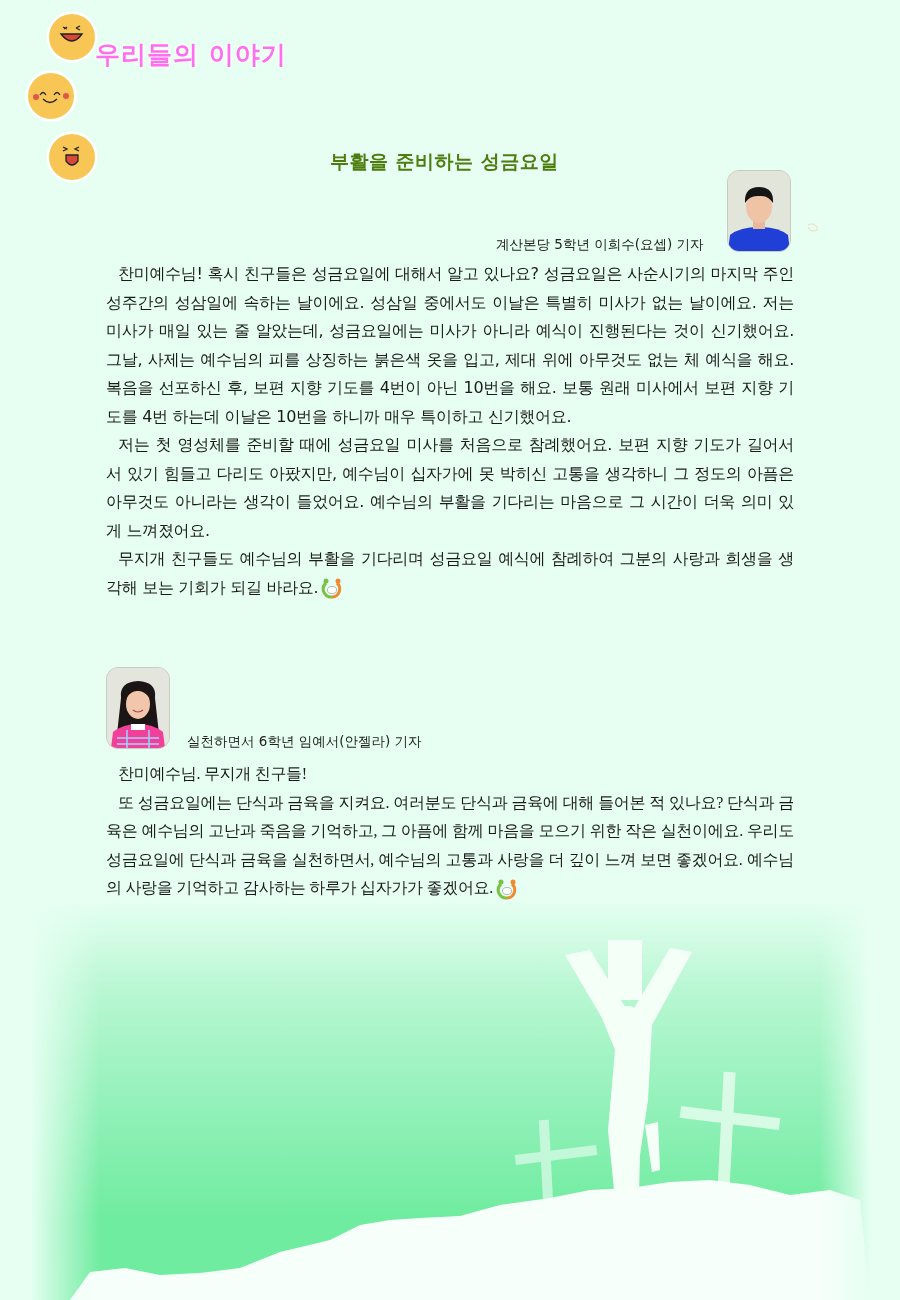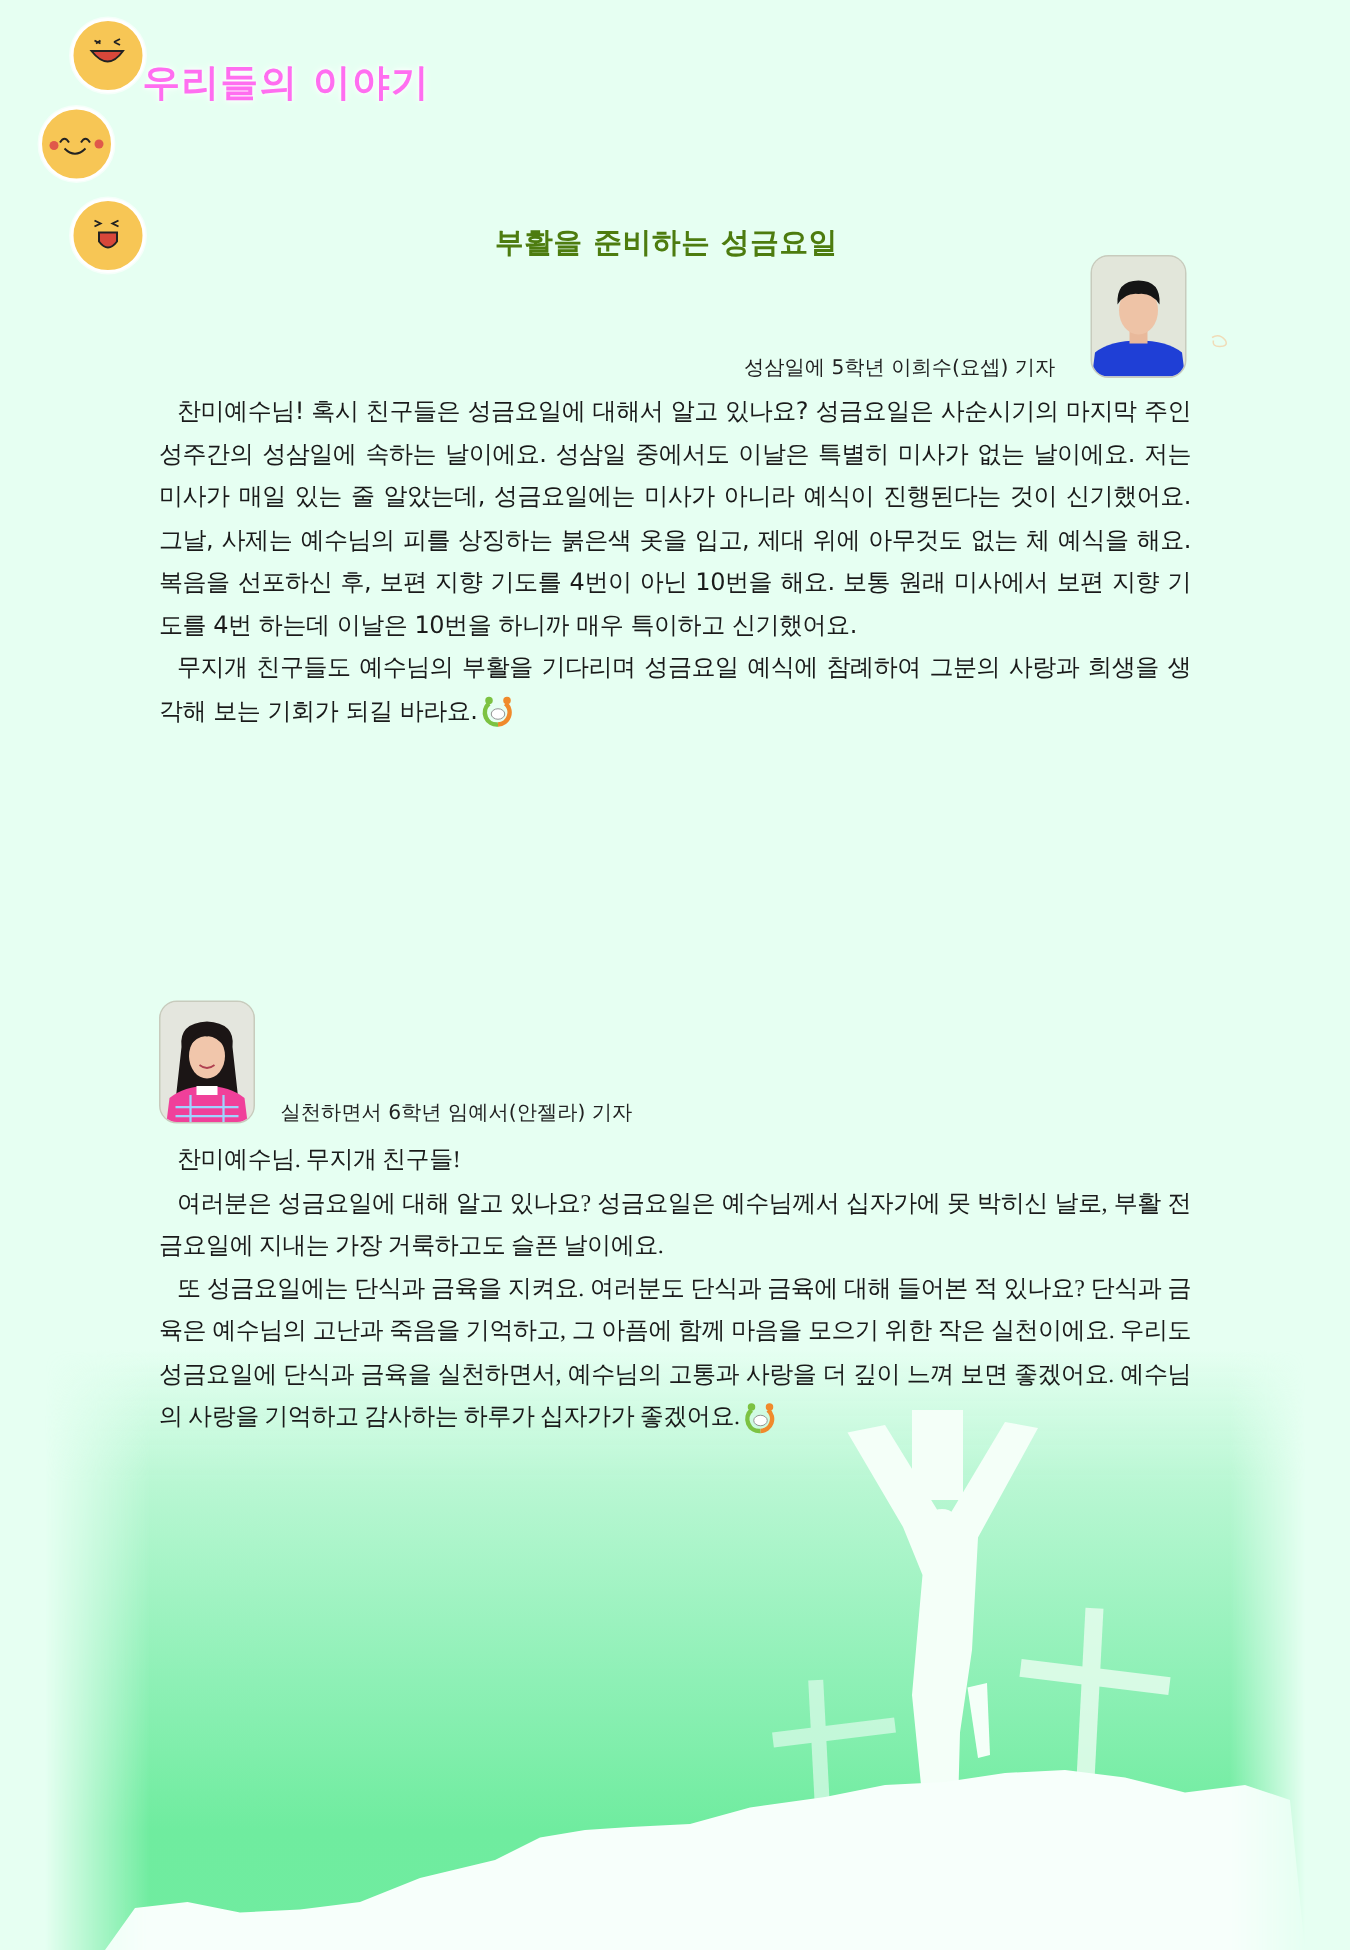--- a/index.html
+++ b/index.html
@@ -119,27 +119,28 @@
   <div class="article-title title1">부활을 준비하는 성금요일</div>
   <div class="photo photo1">
     <svg viewBox="0 0 62 80">
       <rect width="62" height="80" fill="#e2e6da"></rect>
       <path d="M0 80 L2 64 Q12 56 31 56 Q50 56 60 64 L62 80 Z" fill="#1f3fd6"></path>
       <rect x="25" y="46" width="12" height="12" fill="#e9b99b"></rect>
       <ellipse cx="31" cy="36" rx="13" ry="16" fill="#eec3a6"></ellipse>
       <path d="M17 32 Q16 16 31 16 Q46 16 45 32 Q40 24 31 25 Q22 24 17 32 Z" fill="#151515"></path>
     </svg>
   </div>
-  <div class="byline byline1">성삼일에 5학년 이희수(요셉) 기자</div>
+  <div class="byline byline1">계산본당 5학년 이희수(요셉) 기자</div>
   <svg class="stray-mark" viewBox="0 0 14 11">
     <path d="M2 3 Q7 0 11 5 Q13 9 7 9 Q2 9 3 5" stroke="#f0dcb8" fill="none" stroke-width="1"></path>
   </svg>
 
   <div class="body-text body1">
     <p>찬미예수님! 혹시 친구들은 성금요일에 대해서 알고 있나요? 성금요일은 사순시기의 마지막 주인 성주간의 성삼일에 속하는 날이에요. 성삼일 중에서도 이날은 특별히 미사가 없는 날이에요. 저는 미사가 매일 있는 줄 알았는데, 성금요일에는 미사가 아니라 예식이 진행된다는 것이 신기했어요. 그날, 사제는 예수님의 피를 상징하는 붉은색 옷을 입고, 제대 위에 아무것도 없는 체 예식을 해요. 복음을 선포하신 후, 보편 지향 기도를 4번이 아닌 10번을 해요. 보통 원래 미사에서 보편 지향 기도를 4번 하는데 이날은 10번을 하니까 매우 특이하고 신기했어요.</p>
+    <p>저는 첫 영성체를 준비할 때에 성금요일 미사를 처음으로 참례했어요. 보편 지향 기도가 길어서 서 있기 힘들고 다리도 아팠지만, 예수님이 십자가에 못 박히신 고통을 생각하니 그 정도의 아픔은 아무것도 아니라는 생각이 들었어요. 예수님의 부활을 기다리는 마음으로 그 시간이 더욱 의미 있게 느껴졌어요.</p>
     <p><span>무지개 친구들도 예수님의 부활을 기다리며 성금요일 예식에 참례하여 그분의 사랑과 희생을 생각해 보는 기회가 되길 바라요.</span><svg class="logo-mark" viewBox="0 0 24 22">
       <path d="M6 6 A8 8 0 0 0 12 20" stroke="#7cc242" stroke-width="3" fill="none"></path>
       <path d="M12 20 A8 8 0 0 0 17 6" stroke="#f08a2c" stroke-width="3" fill="none"></path>
       <circle cx="6" cy="4" r="2.5" fill="#7cc242"></circle>
       <circle cx="18" cy="4" r="2.5" fill="#f08a2c"></circle>
       <ellipse cx="12" cy="13" rx="4.5" ry="3.5" fill="#fff" stroke="#888" stroke-width="0.6"></ellipse>
     </svg></p>
   </div>
 
   <div class="photo photo2">
@@ -151,21 +152,20 @@
       <path d="M24 56 h14 v6 h-14 Z" fill="#fff"></path>
       <ellipse cx="31" cy="36" rx="12" ry="15" fill="#f1c6ab"></ellipse>
       <path d="M19 30 Q22 18 31 18 Q40 18 43 30 Q36 22 31 23 Q25 22 19 30 Z" fill="#1b1515"></path>
       <path d="M26 42 Q31 46 36 42" stroke="#b04050" stroke-width="1.2" fill="none"></path>
     </svg>
   </div>
   <div class="byline byline2">실천하면서 6학년 임예서(안젤라) 기자</div>
 
   <div class="body-text body2">
     <p>찬미예수님. 무지개 친구들!</p>
-    <p>여러분은 성금요일에 대해 알고 있나요? 성금요일은 예수님께서 십자가에 못 박히신 날로, 부활 전 금요일에 지내는 가장 거룩하고도 슬픈 날이에요.</p>
     <p><span>또 성금요일에는 단식과 금육을 지켜요. 여러분도 단식과 금육에 대해 들어본 적 있나요? 단식과 금육은 예수님의 고난과 죽음을 기억하고, 그 아픔에 함께 마음을 모으기 위한 작은 실천이에요. 우리도 성금요일에 단식과 금육을 실천하면서, 예수님의 고통과 사랑을 더 깊이 느껴 보면 좋겠어요. 예수님의 사랑을 기억하고 감사하는 하루가 십자가가 좋겠어요.</span><svg class="logo-mark" viewBox="0 0 24 22">
       <path d="M6 6 A8 8 0 0 0 12 20" stroke="#7cc242" stroke-width="3" fill="none"></path>
       <path d="M12 20 A8 8 0 0 0 17 6" stroke="#f08a2c" stroke-width="3" fill="none"></path>
       <circle cx="6" cy="4" r="2.5" fill="#7cc242"></circle>
       <circle cx="18" cy="4" r="2.5" fill="#f08a2c"></circle>
       <ellipse cx="12" cy="13" rx="4.5" ry="3.5" fill="#fff" stroke="#888" stroke-width="0.6"></ellipse>
     </svg></p>
   </div>
 
 </div>

